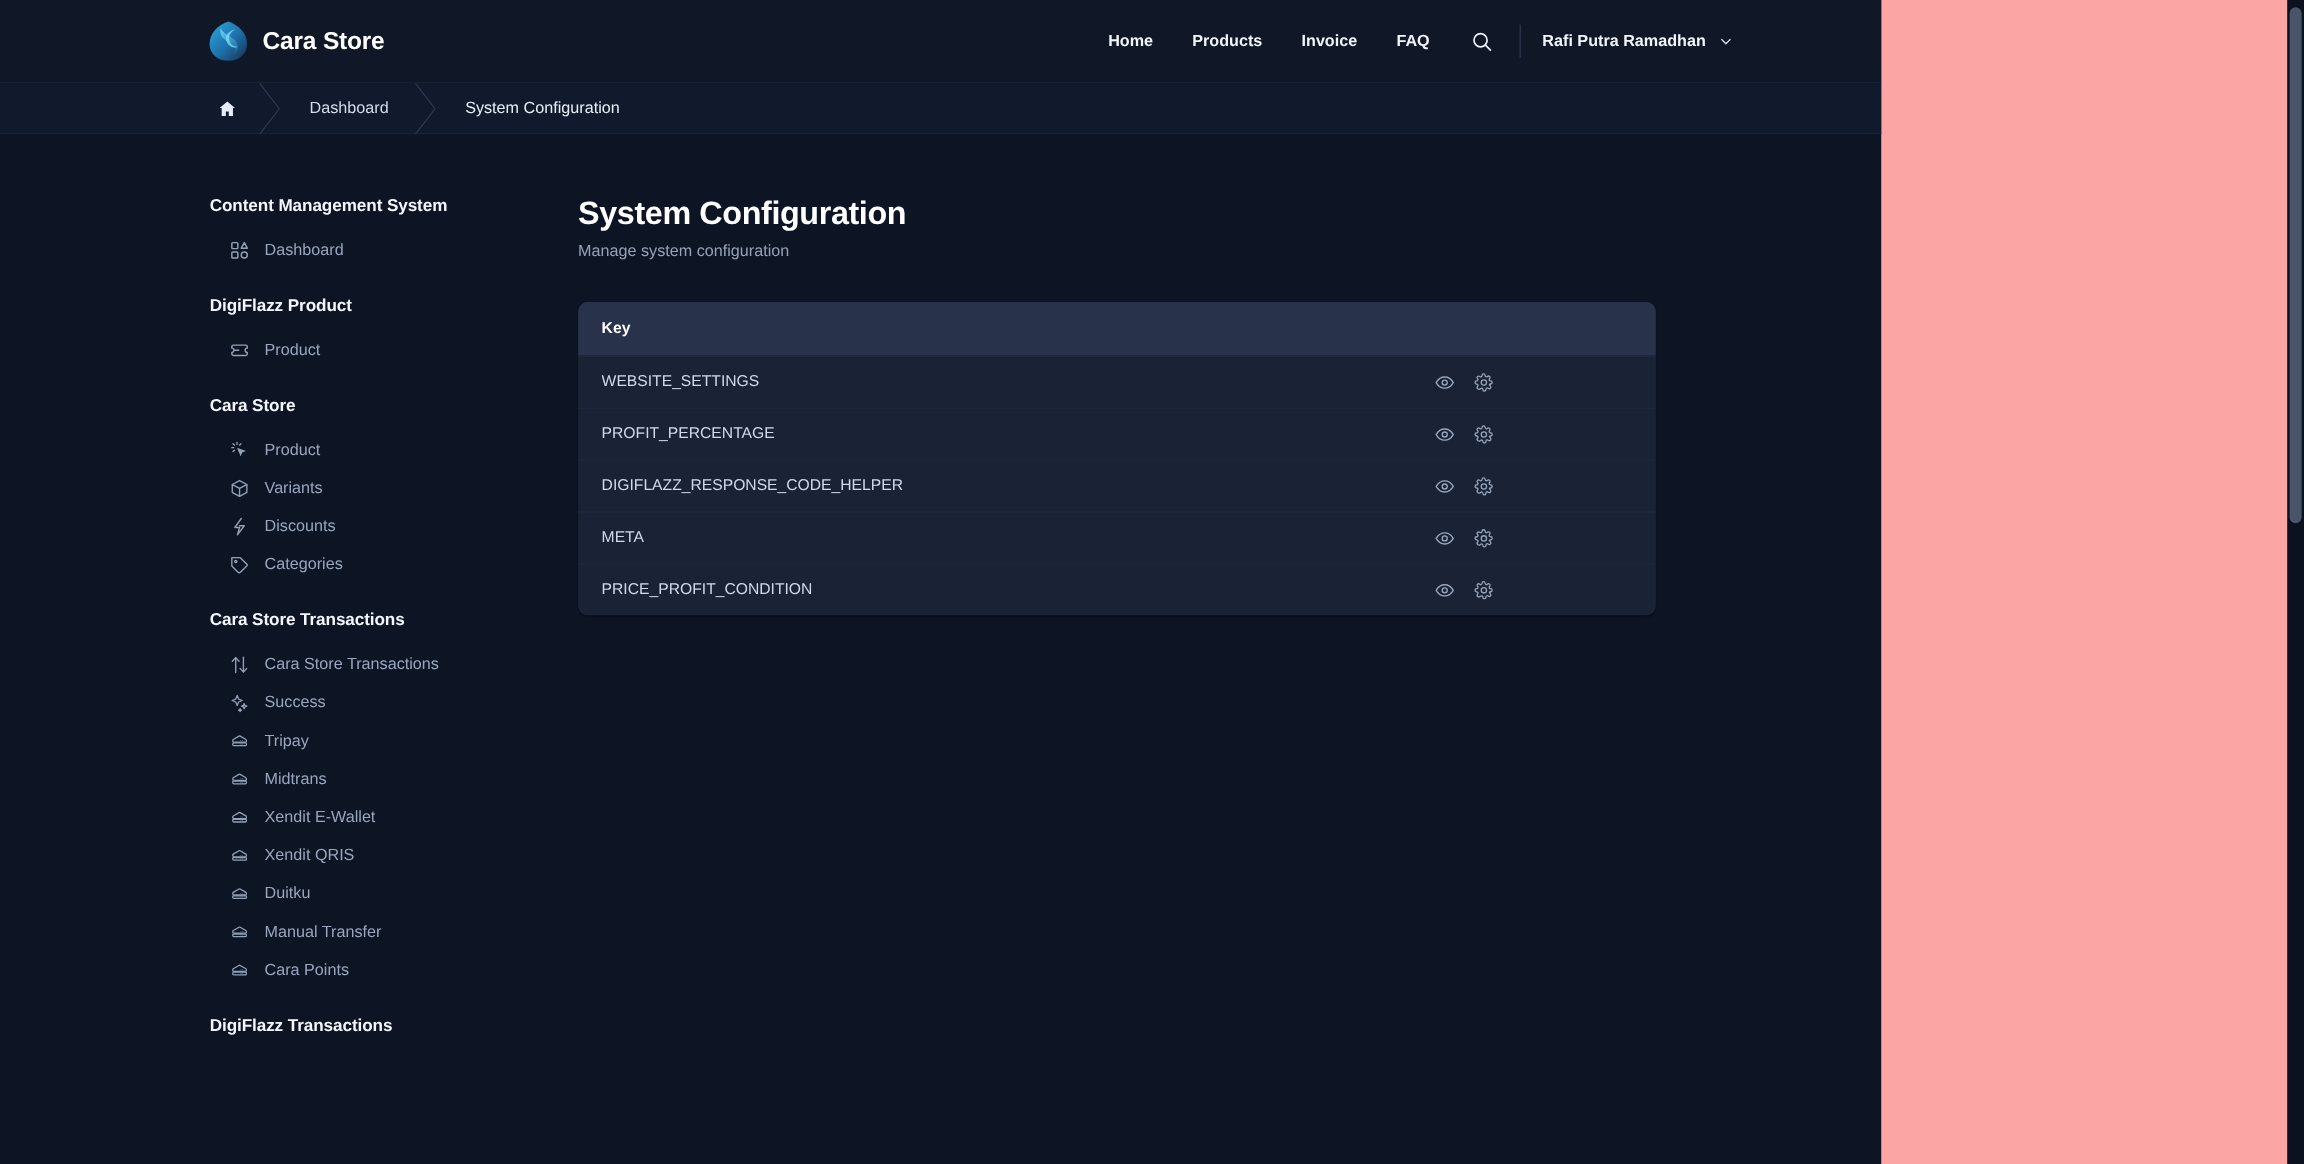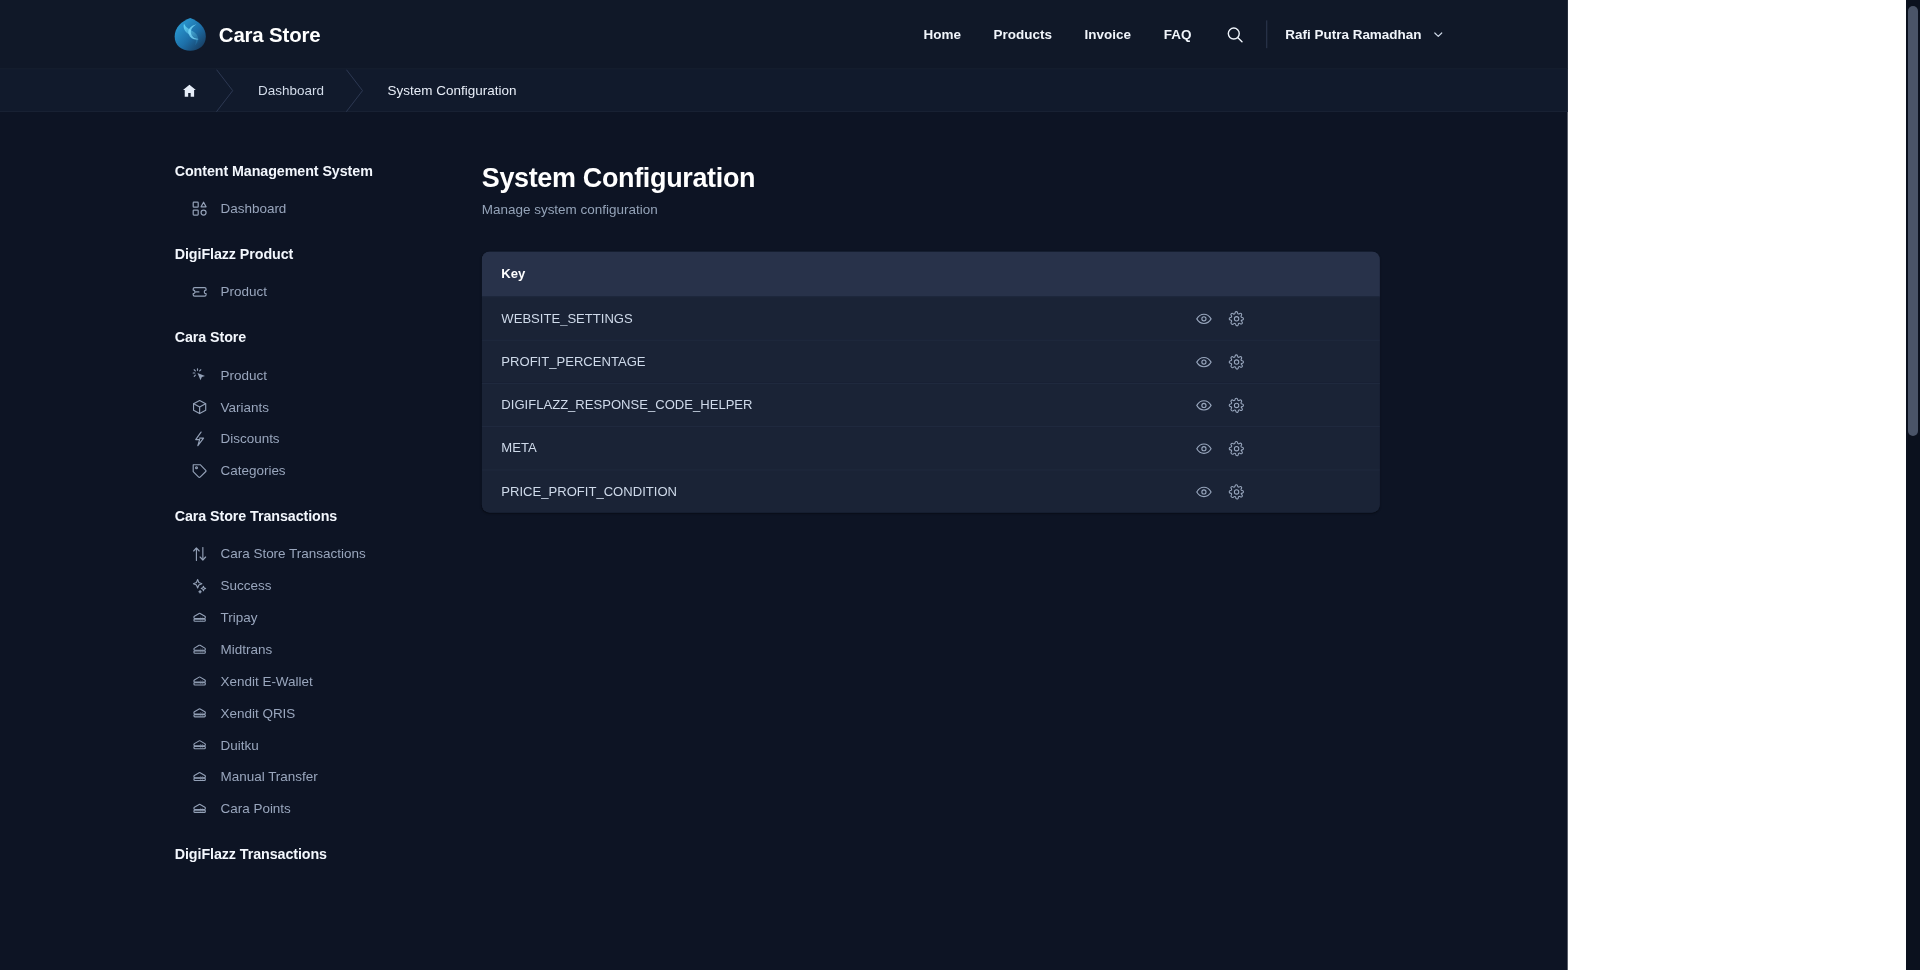--- a/index.html
+++ b/index.html
@@ -8,21 +8,21 @@
     height: 970px;
     overflow: hidden;
     background: #0d1424;
     font-family: "Liberation Sans", sans-serif;
     -webkit-font-smoothing: antialiased;
   }
   .page {
     position: relative;
     width: 1920px;
     height: 970px;
-    background: #ffffff;
+    background: #fca5a5;
   }
   
   .viewport {
     position: absolute;
     top: 0; left: 0;
     width: 1920px;
     height: 1188px;
     transform: scale(0.8165);
     transform-origin: 0 0;
     background: #0d1424;

